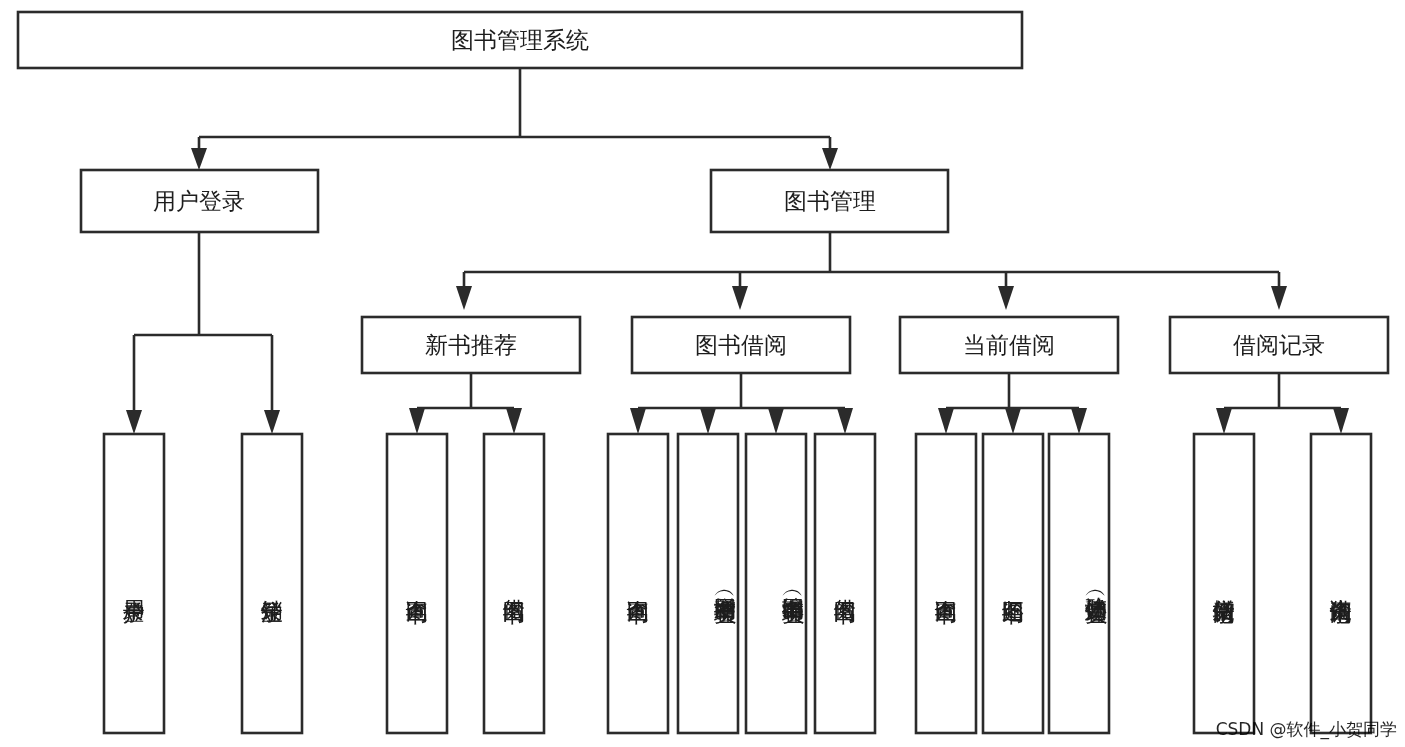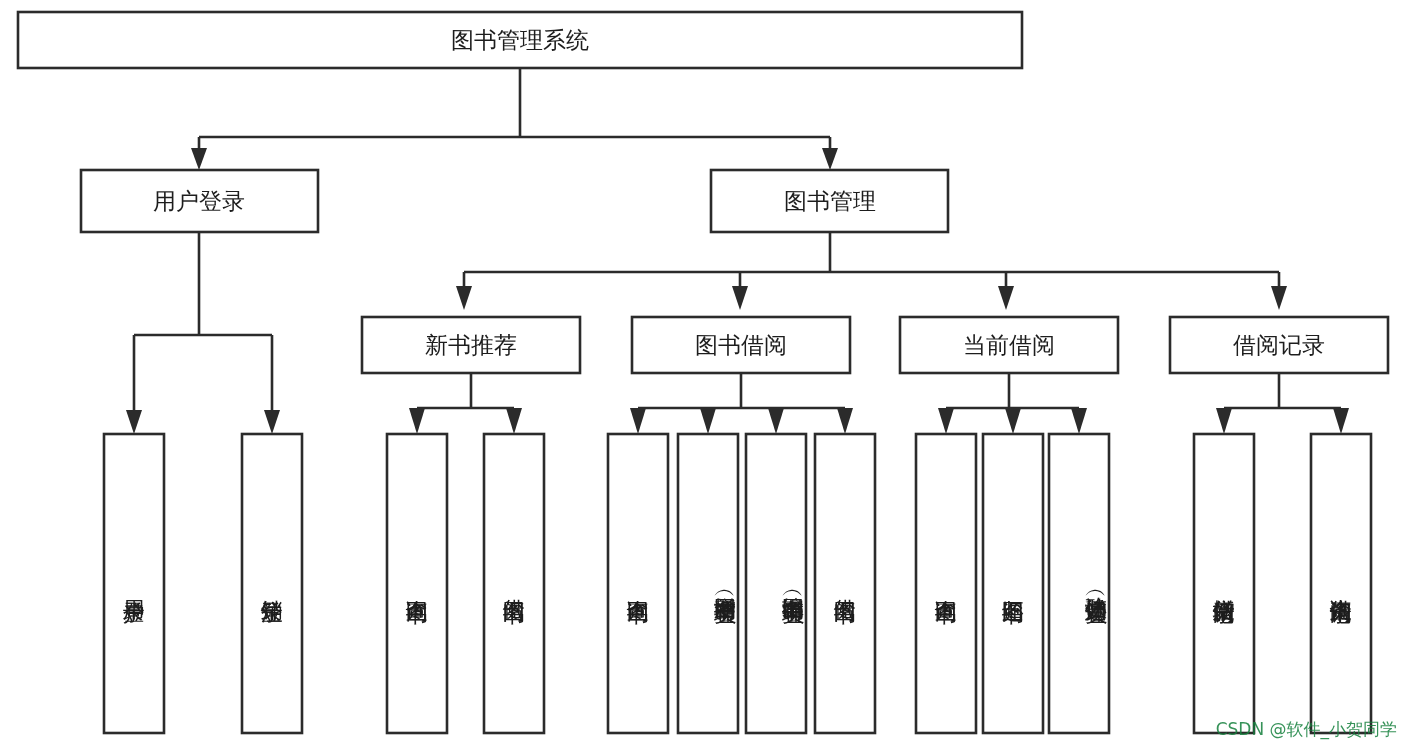--- a/index.html
+++ b/index.html
@@ -23,21 +23,21 @@
     color:#1d1d1d;font-size:22px;line-height:1.16;
     writing-mode:vertical-rl;text-orientation:upright;
     display:flex;align-items:center;justify-content:center;
     letter-spacing:1px;
     pointer-events:none;
     text-align:center;
   }
   .watermark{
     position:absolute;right:8px;bottom:6px;
     font-family:"DejaVu Sans","Liberation Sans",sans-serif;
-    font-size:17px;color:#15803d;opacity:.85;white-space:nowrap;
+    font-size:17px;color:#000000;opacity:.85;white-space:nowrap;
   }
 </style>
 </head>
 <body>
 
 <div id="diagram-root">
 
   <svg class="diagram-canvas" viewBox="0 0 1405 747">
 
     <g>

